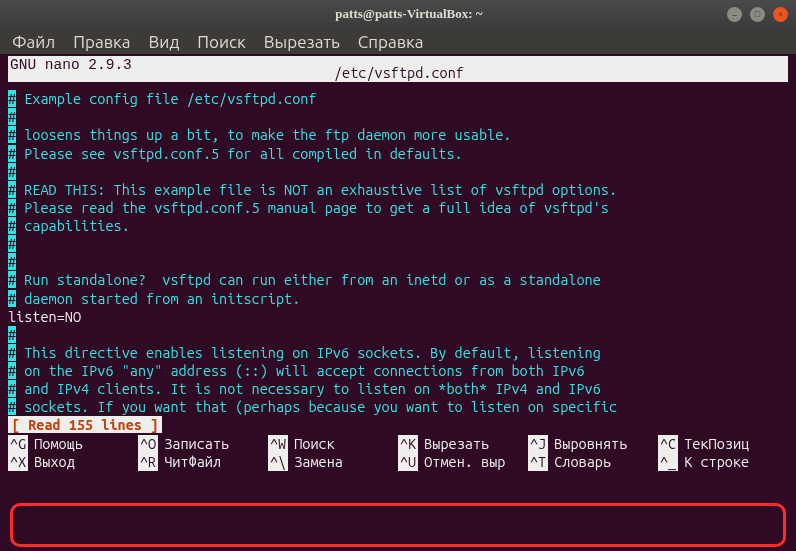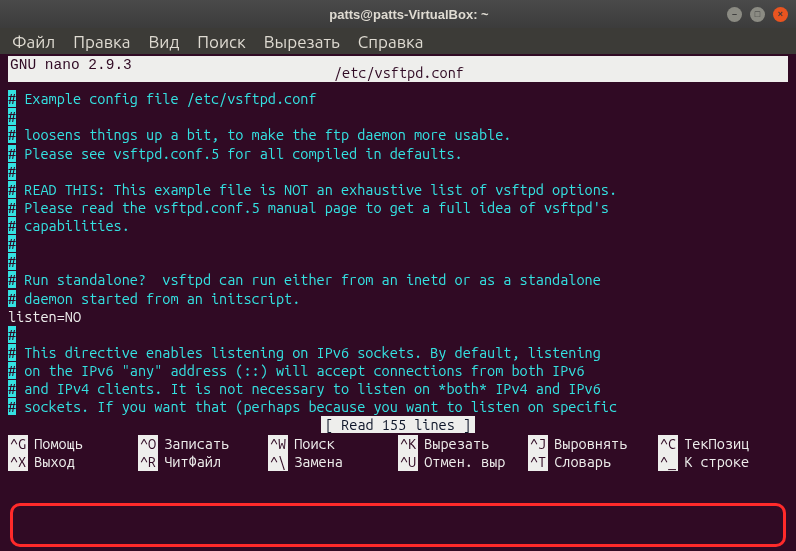--- a/index.html
+++ b/index.html
@@ -18,21 +18,21 @@
   flex-direction: column;
 }
 .titlebar {
   background: linear-gradient(#4a4a4a, #3c3c3c);
   height: 28px;
   display: flex;
   align-items: center;
   justify-content: center;
   position: relative;
   color: #dfdbd2;
-  font-family: Liberation Sans, sans-serif;
+  font-family: Liberation Serif, serif;
   font-size: 13px;
   font-weight: bold;
   padding-left: 22px;
 }
 .window-controls {
   position: absolute;
   right: 8px;
   display: flex;
   gap: 8px;
 }
@@ -82,22 +82,23 @@
   margin-bottom: 8px;
 }
 .nano-title-left { flex: 0 0 auto; font-family: Liberation Mono, monospace; }
 .nano-title-center { flex: 1; text-align: center; margin-top: 8px; }
 .nano-title-right { flex: 0 0 120px; }
 .content-line { white-space: pre; }
 .comment { color: #34e2e2; }
 .hash { background: #34e2e2; color: #300a24; }
 .plain { color: #eeeeec; }
 .status-line {
-  text-align: center;
-  color: #0f172a;
+  text-align: left;
+  color: #c2410c;
+  font-weight: bold;
 }
 .status-inner {
   background: #eeeeec;
   padding: 0 4px;
 }
 .shortcuts {
   display: grid;
   grid-template-columns: repeat(6, 1fr);
   position: relative;
 }

